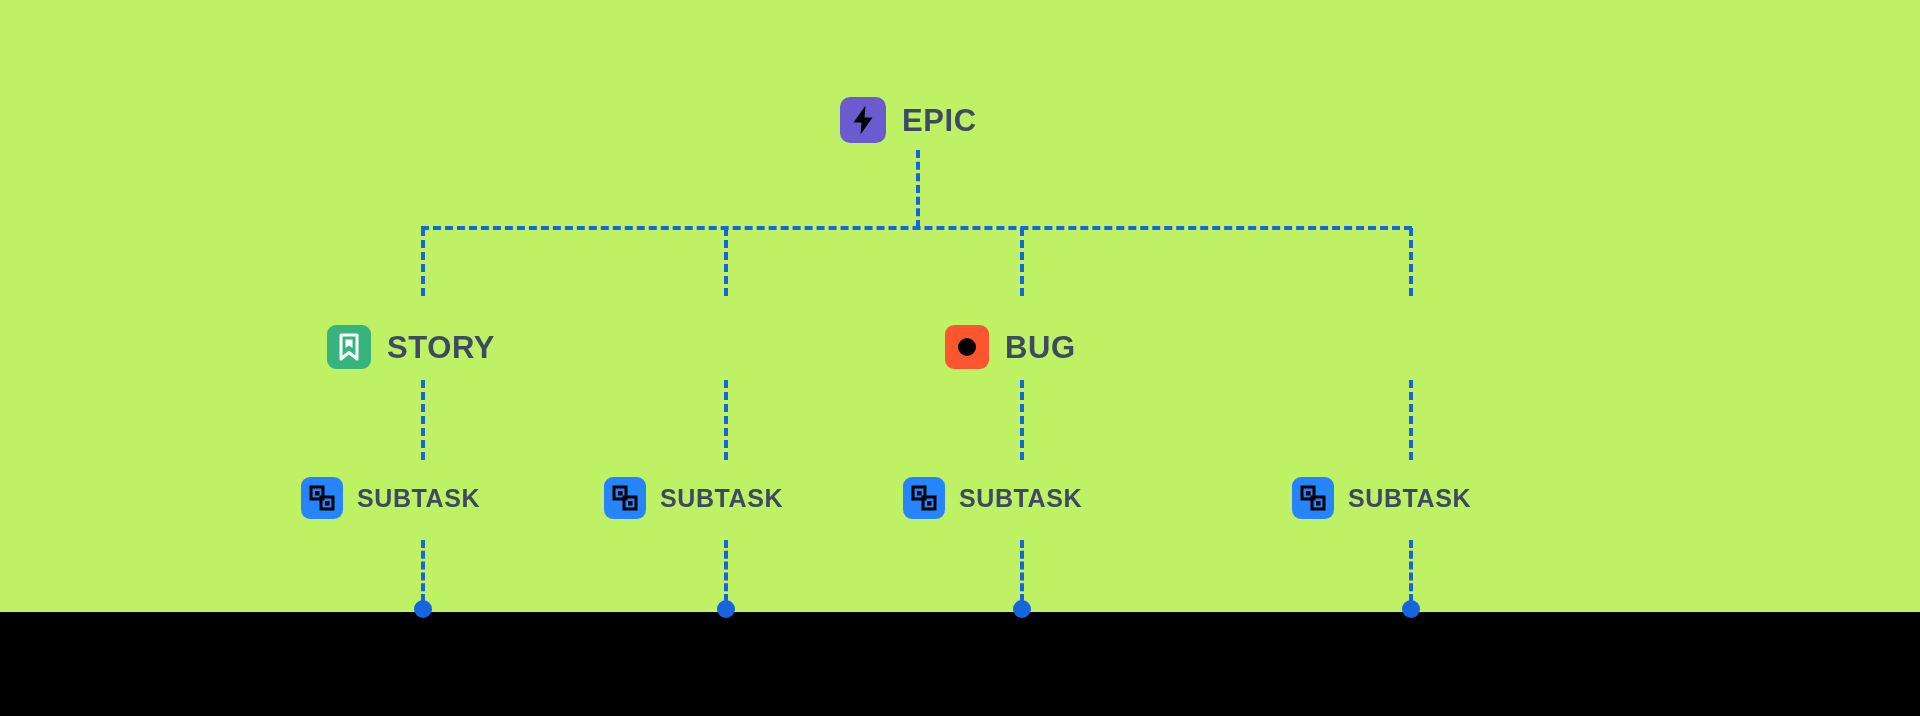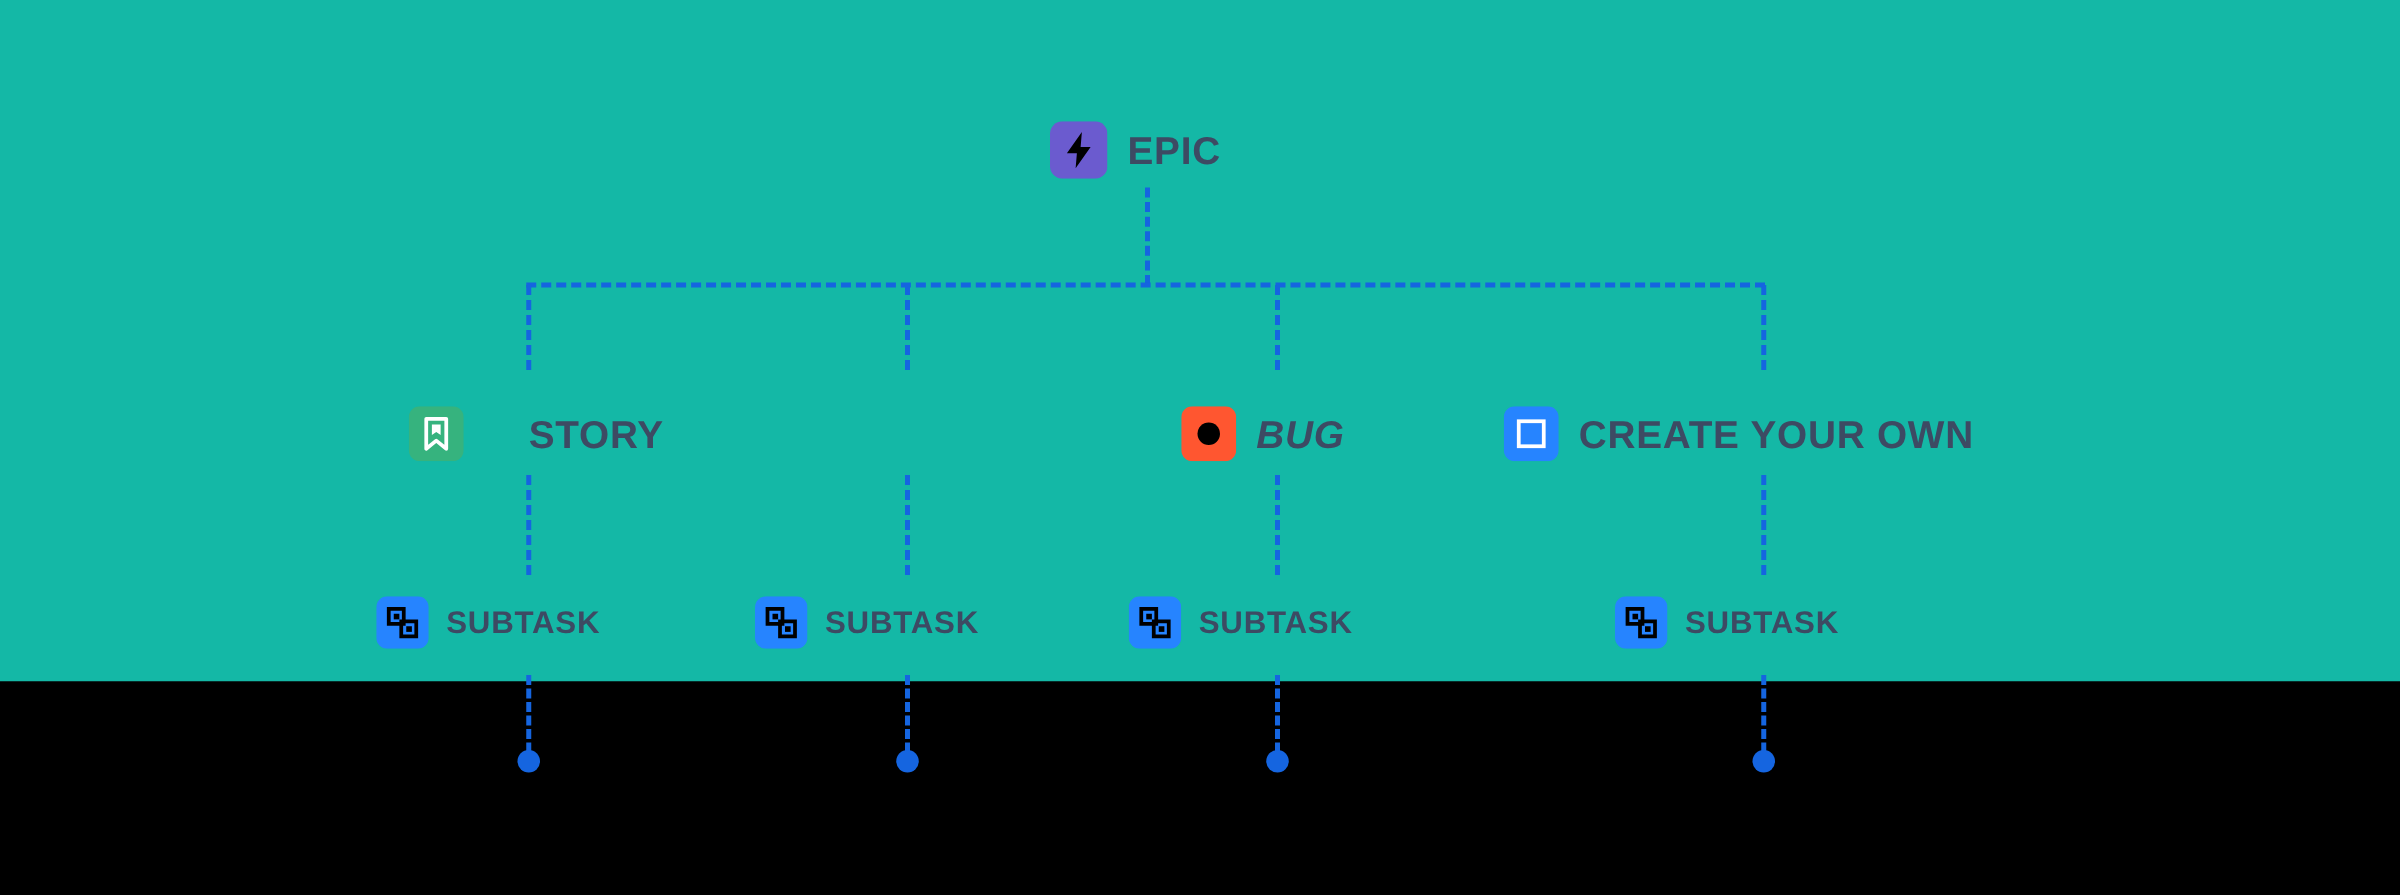--- a/index.html
+++ b/index.html
@@ -10,22 +10,22 @@
   body {
     width: 1920px;
     height: 716px;
     font-family: "Liberation Sans", sans-serif;
     overflow: hidden;
   }
 
   #stage {
     position: relative;
     width: 1920px;
-    height: 545px;
-    background: #14b8a6;
+    height: 612px;
+    background: #bef264;
   }
 
   
   .conn {
     position: absolute;
     background: transparent;
   }
   .v-line {
     position: absolute;
     width: 0;
@@ -110,52 +110,42 @@
   <div class="node epic-node" style="left:840px; top:97px;">
     <span class="ico">
       <svg viewBox="0 0 46 46" width="46" height="46" aria-hidden="true">
         <rect x="0" y="0" width="46" height="46" rx="10" fill="#6B5BCF"></rect>
         <path d="M25.5 8.5 L13.5 25.5 L21.5 25.5 L20.5 37.5 L32.5 20.5 L24.5 20.5 Z" fill="#000000"></path>
       </svg>
     </span>
     <span class="lbl">EPIC</span>
   </div>
 
-  <div class="node mid-node" style="left:327px; top:325px;gap:36px;">
+  <div class="node mid-node" style="left:327px; top:325px;">
     <span class="ico">
       <svg viewBox="0 0 44 44" width="44" height="44" aria-hidden="true">
         <rect x="0" y="0" width="44" height="44" rx="9" fill="#36B37E"></rect>
         <path d="M14 10 H30 V34 L22 27.5 L14 34 Z" fill="none" stroke="#FFFFFF" stroke-width="3" stroke-linejoin="round"></path>
         <path d="M18.5 14.5 H25.5 V23 L22 20.5 L18.5 23 Z" fill="#FFFFFF"></path>
       </svg>
     </span>
     <span class="lbl">STORY</span>
   </div>
 
 
-  <div class="node mid-node" style="left:945px; top:325px;font-style:italic;">
+  <div class="node mid-node" style="left:945px; top:325px;">
     <span class="ico">
       <svg viewBox="0 0 44 44" width="44" height="44" aria-hidden="true">
         <rect x="0" y="0" width="44" height="44" rx="9" fill="#FF5630"></rect>
         <circle cx="22" cy="22" r="9" fill="#000000"></circle>
       </svg>
     </span>
     <span class="lbl">BUG</span>
   </div>
 
-  <div class="node mid-node" style="left:1203px; top:325px;">
-    <span class="ico">
-      <svg viewBox="0 0 44 44" width="44" height="44" aria-hidden="true">
-        <rect x="0" y="0" width="44" height="44" rx="9" fill="#2684FF"></rect>
-        <rect x="12" y="12" width="20" height="20" fill="none" stroke="#FFFFFF" stroke-width="3"></rect>
-        <rect x="17" y="17" width="10" height="10" fill="#2684FF"></rect>
-      </svg>
-    </span>
-    <span class="lbl">CREATE YOUR OWN</span>
-  </div>
 
   <div class="node sub-node" style="left:301px; top:477px;">
     <span class="ico">
       <svg viewBox="0 0 42 42" width="42" height="42" aria-hidden="true">
         <rect x="0" y="0" width="42" height="42" rx="9" fill="#2684FF"></rect>
         <path d="M10 10 H22 V22 H10 Z M20 20 H32 V32 H20 Z" fill="none" stroke="#000000" stroke-width="3"></path>
         <rect x="14" y="14" width="4.5" height="4.5" fill="#000000"></rect>
         <rect x="24" y="24" width="4.5" height="4.5" fill="#000000"></rect>
       </svg>
     </span>

